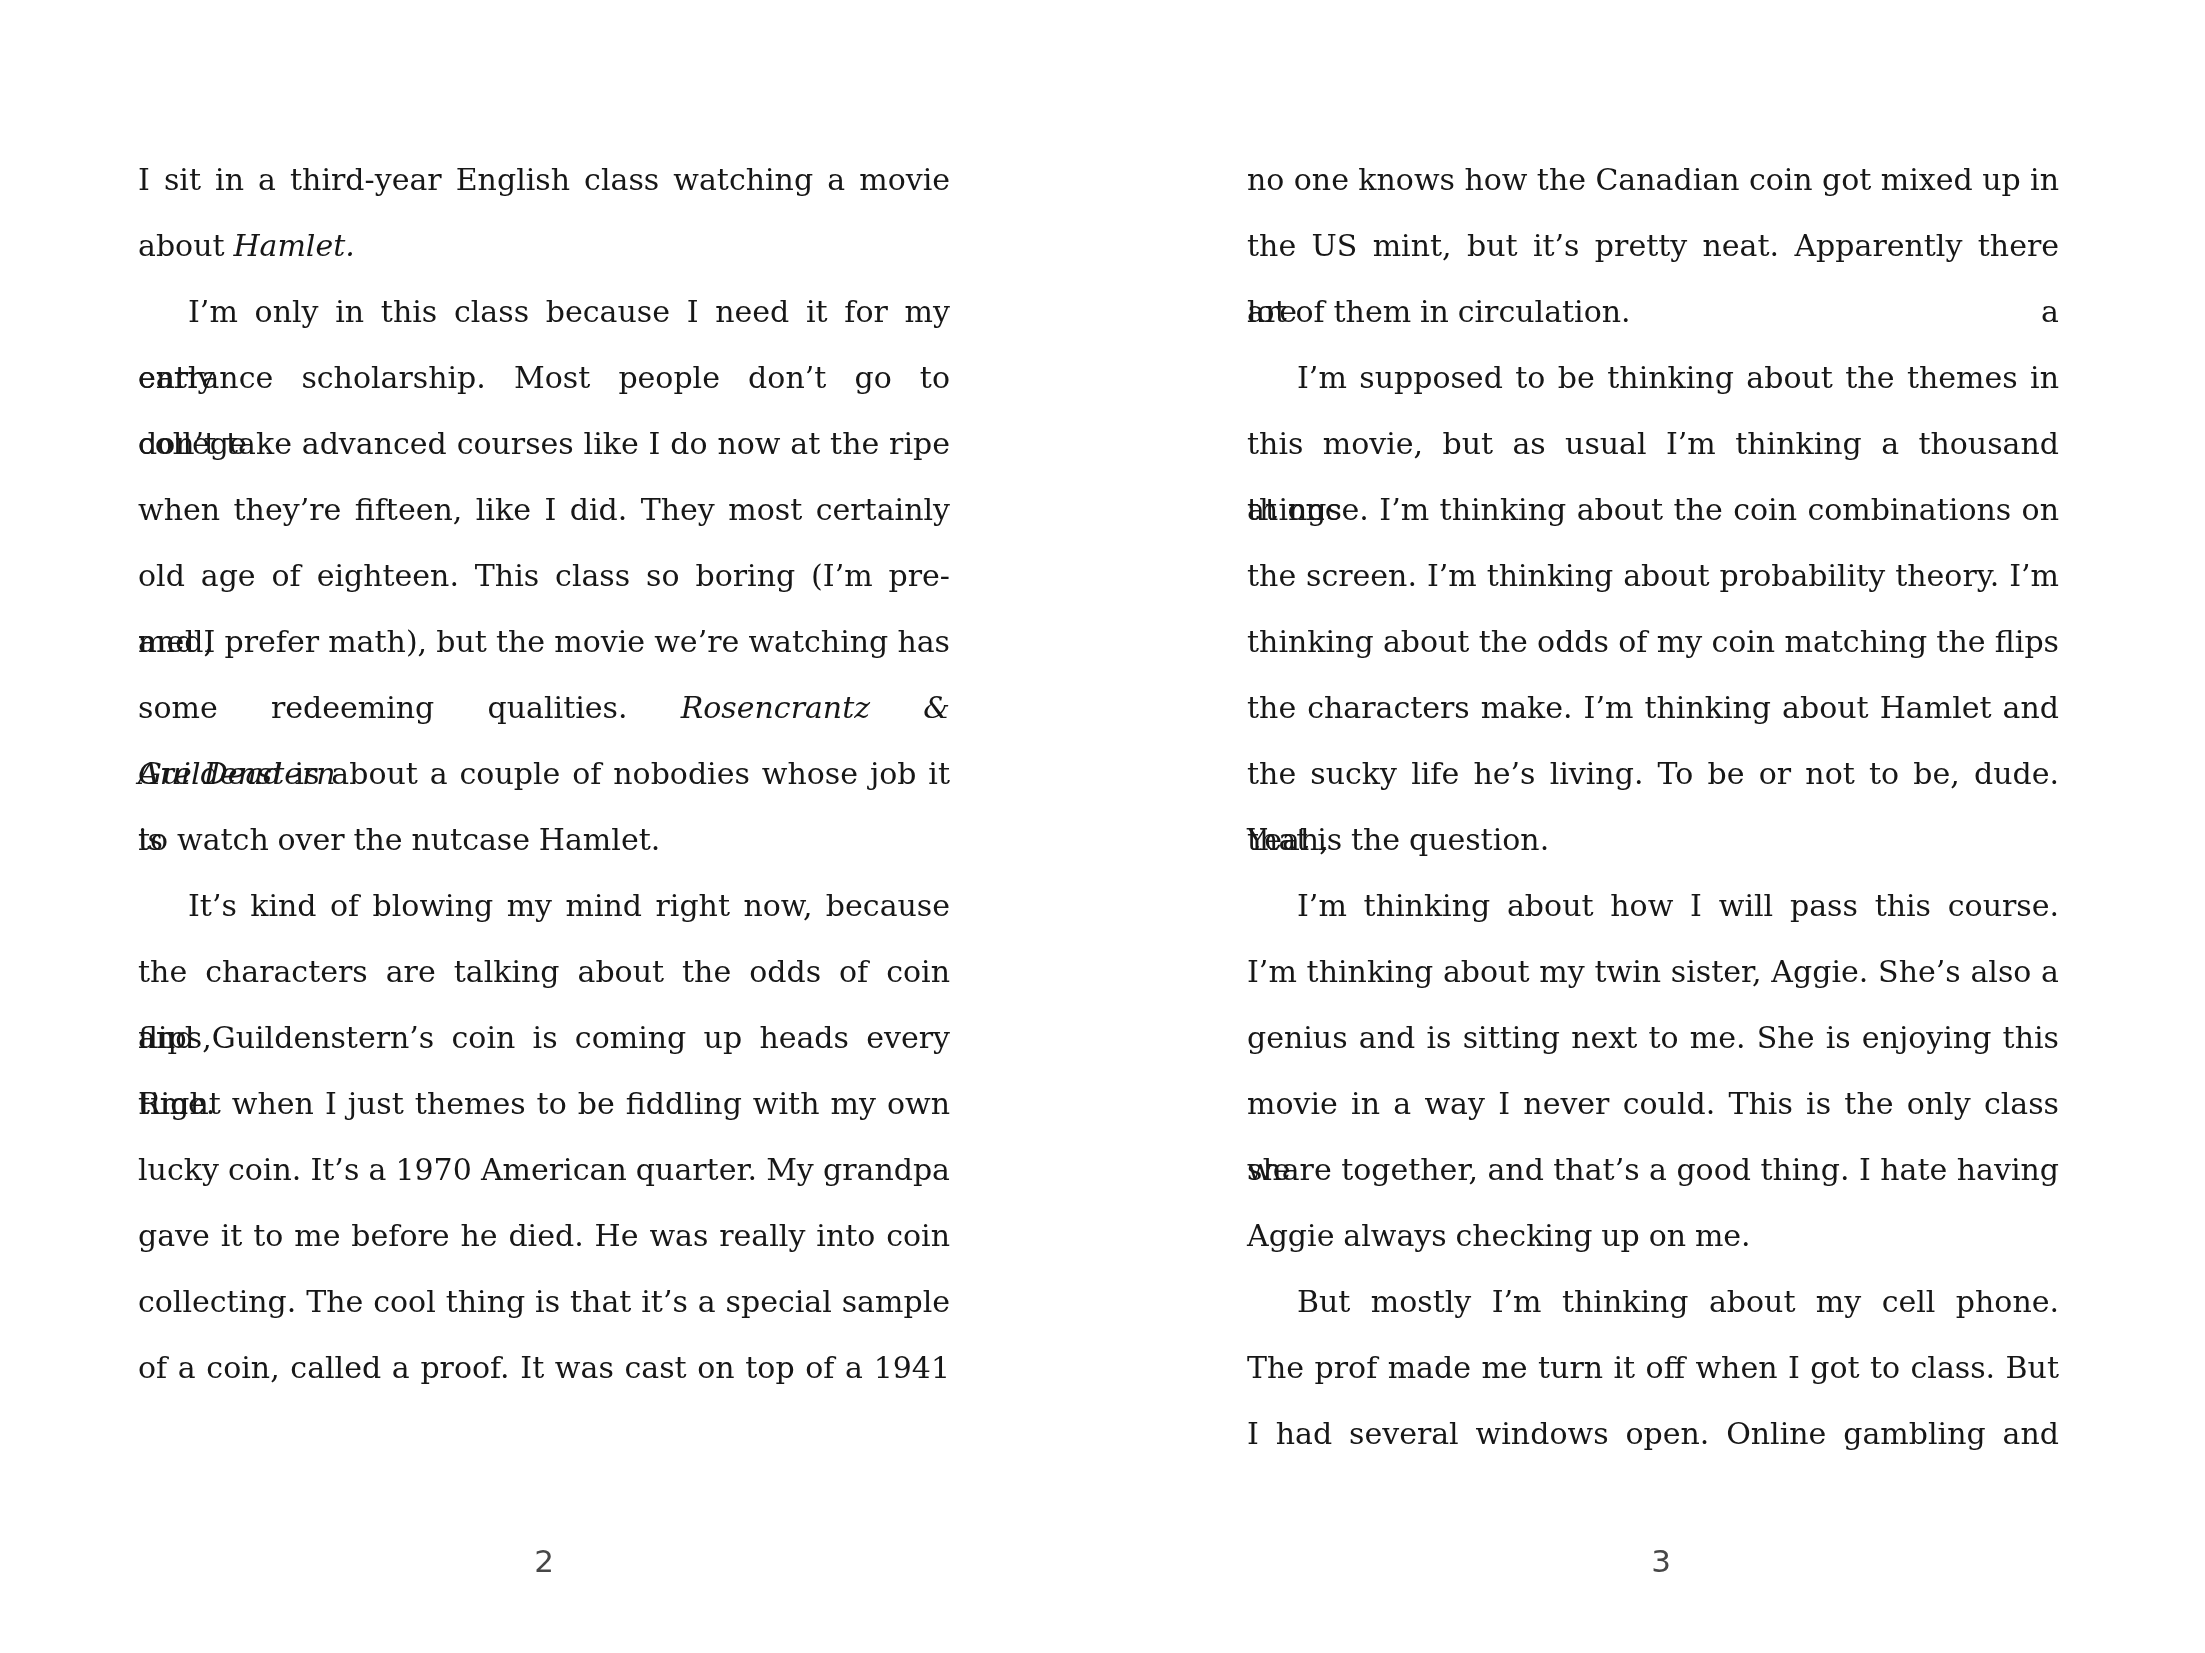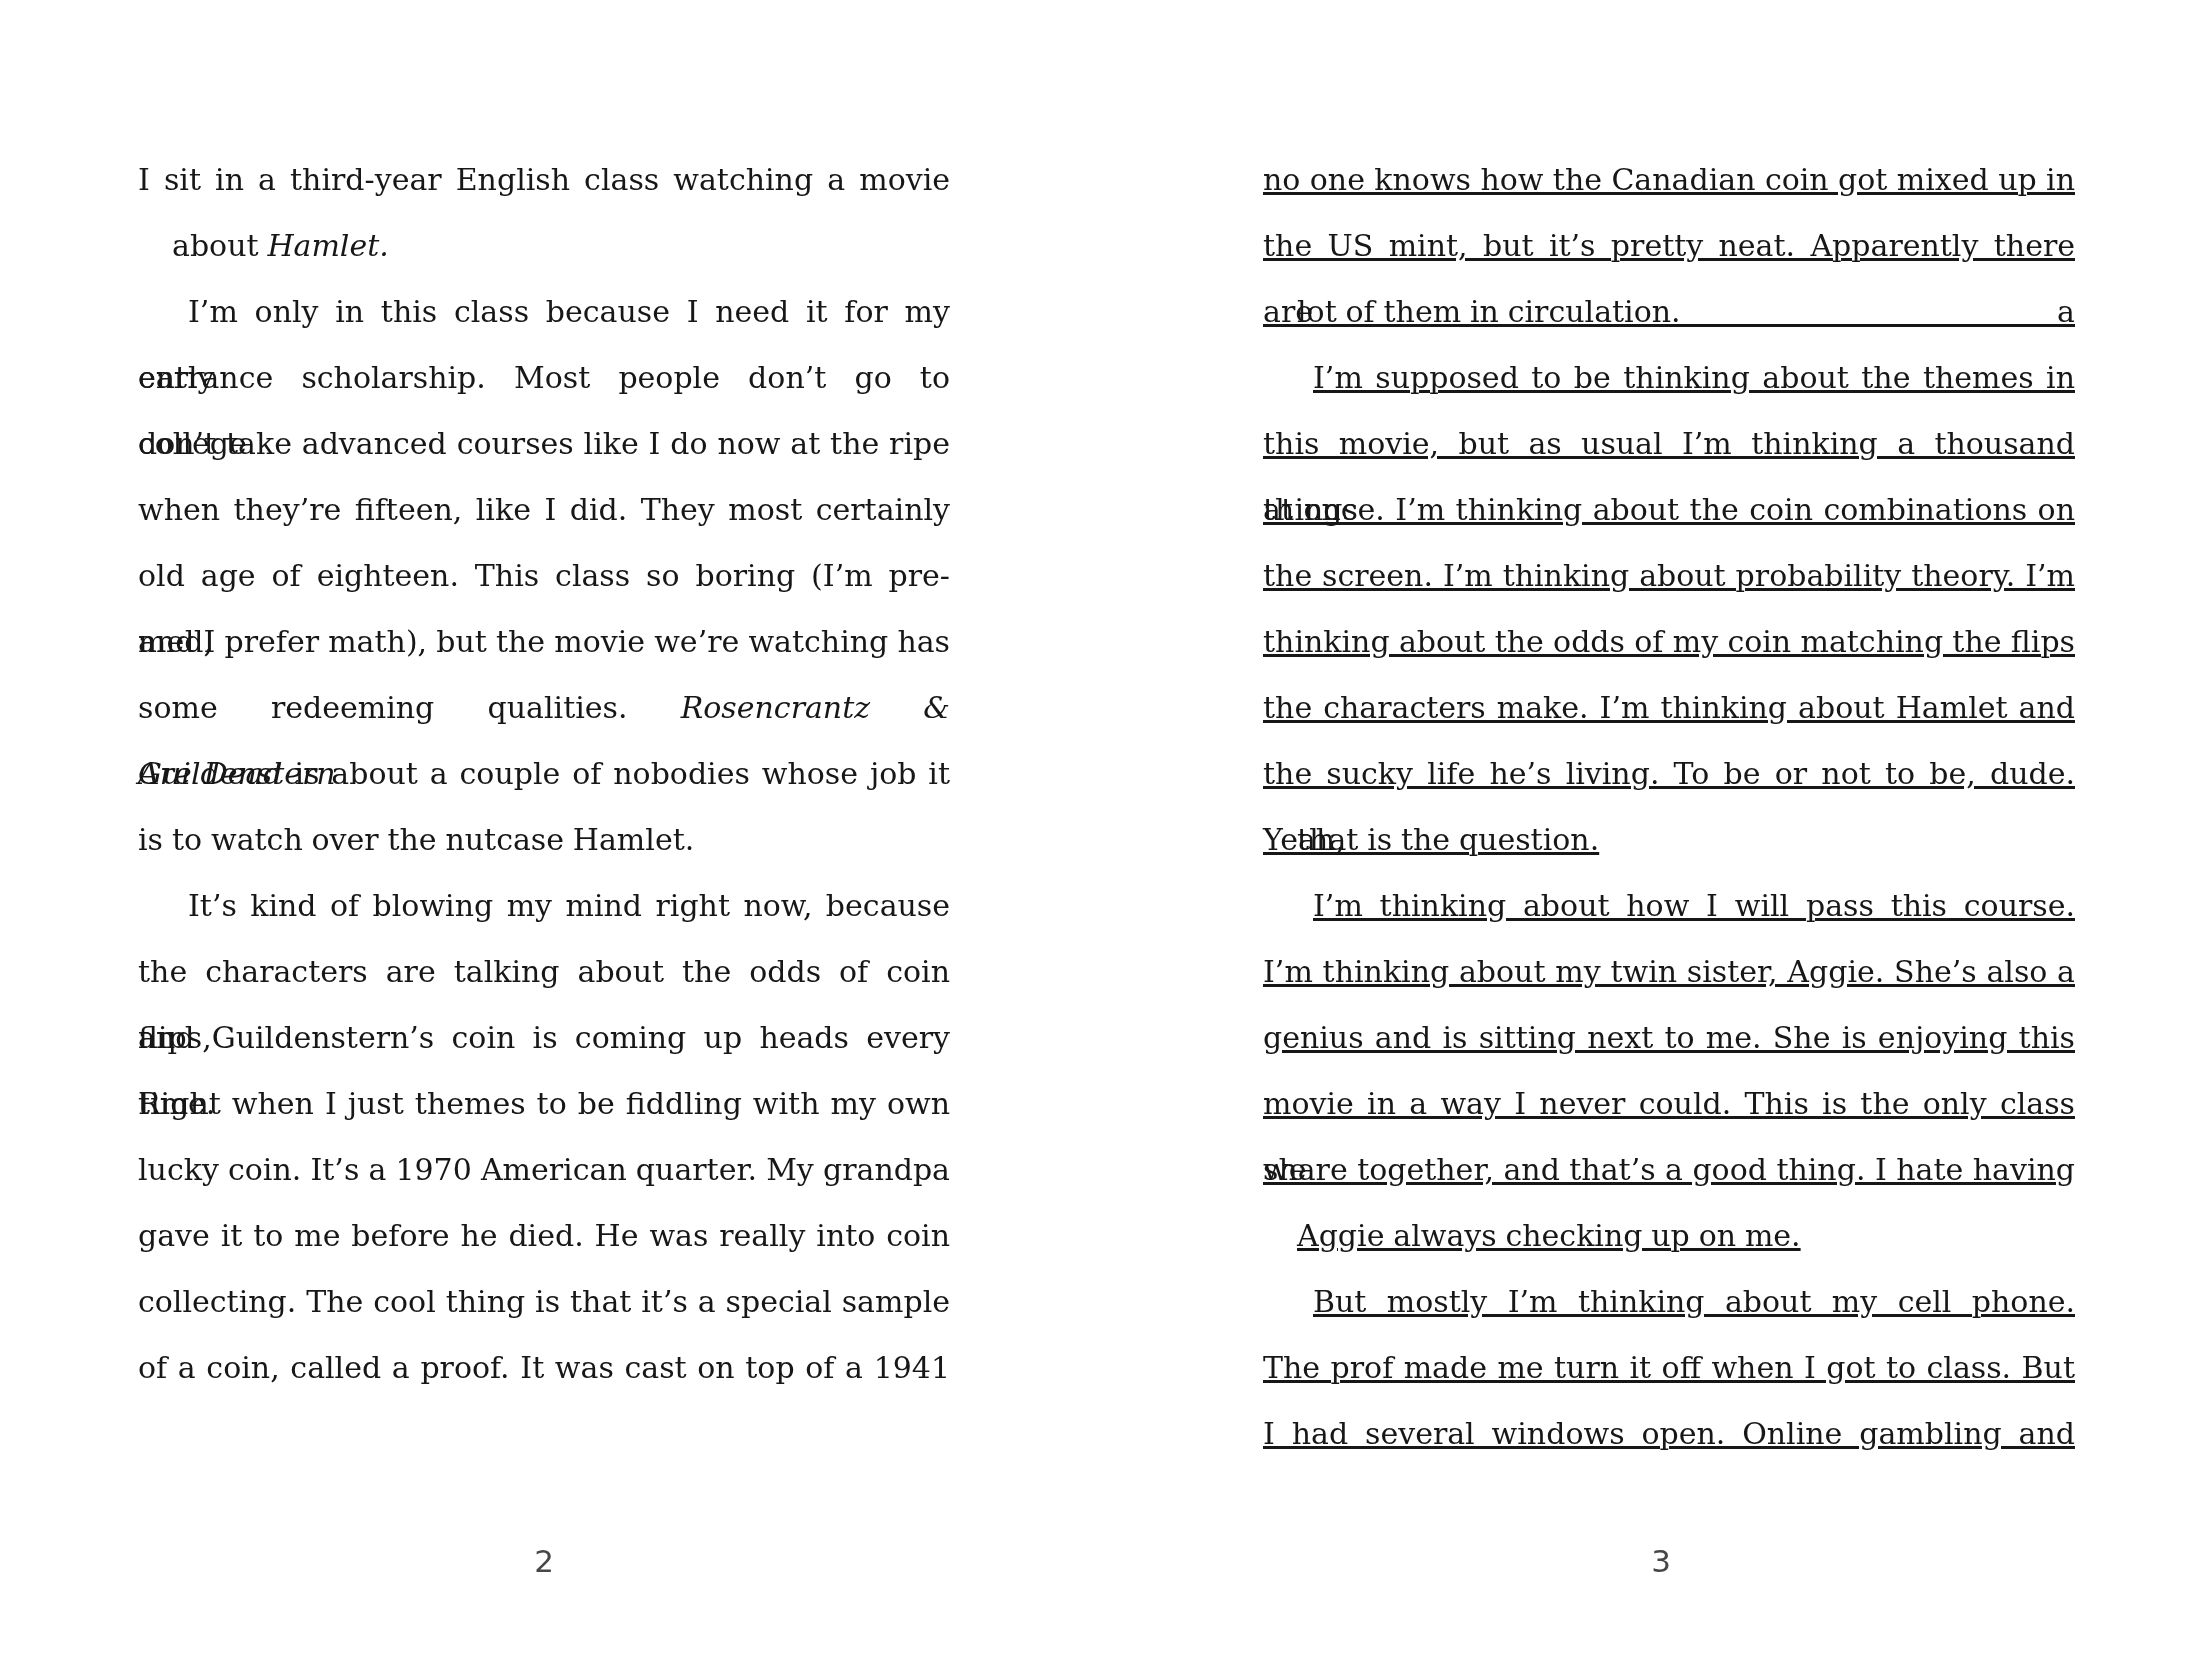--- a/index.html
+++ b/index.html
@@ -31,30 +31,30 @@
   .text-col {
     position: absolute;
     top: 147px;
     width: 812px;
     font-size: 30px;
     line-height: 66px;
     word-spacing: -0.7px;
     letter-spacing: 0;
   }
   .page.left  .text-col { left: 138px; }
-  .page.right .text-col { left: 160px; text-decoration: underline; }
+  .page.right .text-col { left: 144px; }
 
   .line {
     height: 66px;
     text-align: justify;
     text-align-last: justify;
     text-justify: inter-word;
     white-space: normal;
   }
-  .line.para-end { text-align-last: left; margin-left: 34px; }
+  .line.para-end { text-align-last: left; }
   .line.indent   { text-indent: 50px; }
   .ital { font-style: italic; }
 
   .page-num {
     position: absolute;
     top: 1544px;
     width: 812px;
     text-align: center;
     font-family: "DejaVu Sans", "Liberation Sans", sans-serif;
     font-size: 31px;

